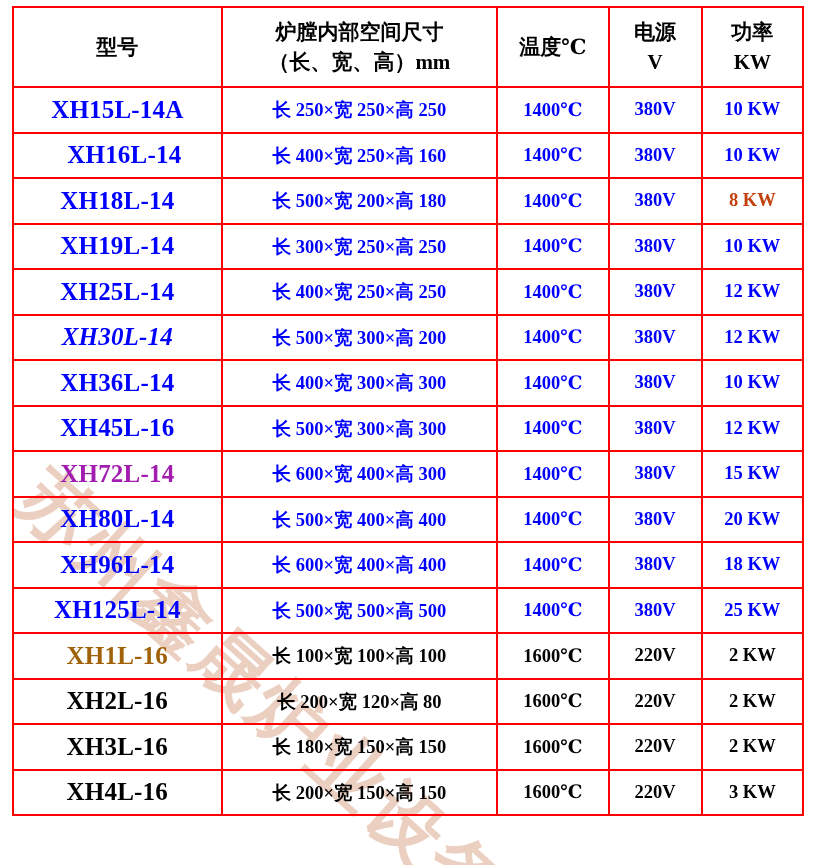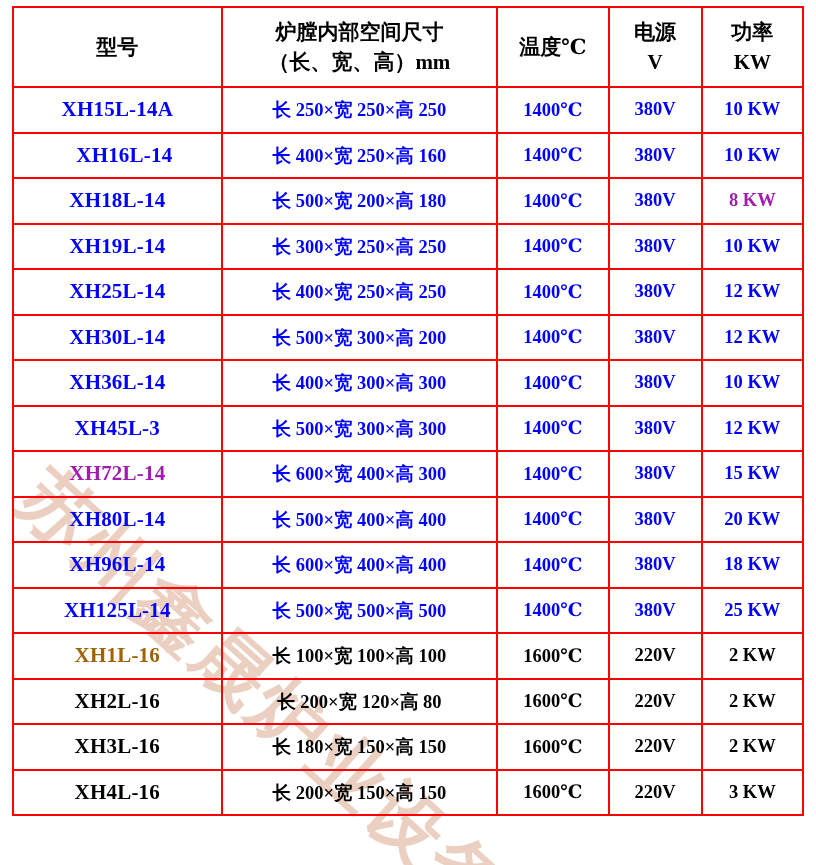--- a/index.html
+++ b/index.html
@@ -61,21 +61,21 @@
   tbody td {
     height: 43.5px;
     font-size: 19px;
     color: #0000ff;
   }
   tbody tr.row-16v td {
     color: #000000;
   }
 
   td.model {
-    font-size: 21px;
+    font-size: 25px;
     letter-spacing: 0.2px;
   }
   td.dims {
     font-size: 18.5px;
     margin-left: 36px;
   }
   td.temp, td.power, td.kw {
     font-size: 18.5px;
   }
 
@@ -156,52 +156,52 @@
           <td class="dims" style="color: rgb(0, 0, 255);">长 400×宽 250×高 160</td>
           <td class="temp" style="color: rgb(0, 0, 255);">1400℃</td>
           <td class="power" style="color: rgb(0, 0, 255);">380V</td>
           <td class="kw" style="color: rgb(0, 0, 255);">10 KW</td>
         </tr>
         <tr>
           <td class="model" style="color: rgb(0, 0, 255); border-radius: 12px;">XH18L-14</td>
           <td class="dims" style="color: rgb(0, 0, 255);">长 500×宽 200×高 180</td>
           <td class="temp" style="color: rgb(0, 0, 255);">1400℃</td>
           <td class="power" style="color: rgb(0, 0, 255);">380V</td>
-          <td class="kw" style="color: #a21caf;">8 KW</td>
+          <td class="kw" style="color: #c2410c;">8 KW</td>
         </tr>
         <tr>
           <td class="model" style="color: rgb(0, 0, 255);">XH19L-14</td>
           <td class="dims" style="color: rgb(0, 0, 255);">长 300×宽 250×高 250</td>
           <td class="temp" style="color: rgb(0, 0, 255);">1400℃</td>
           <td class="power" style="color: rgb(0, 0, 255);">380V</td>
           <td class="kw" style="color: rgb(0, 0, 255);">10 KW</td>
         </tr>
         <tr>
           <td class="model" style="color: rgb(0, 0, 255);">XH25L-14</td>
           <td class="dims" style="color: rgb(0, 0, 255);">长 400×宽 250×高 250</td>
           <td class="temp" style="color: rgb(0, 0, 255);">1400℃</td>
           <td class="power" style="color: rgb(0, 0, 255);">380V</td>
           <td class="kw" style="color: rgb(0, 0, 255);">12 KW</td>
         </tr>
         <tr>
-          <td class="model" style="color: rgb(0, 0, 255);">XH30L-14</td>
+          <td class="model" style="color: rgb(0, 0, 255); font-style: italic;">XH30L-14</td>
           <td class="dims" style="color: rgb(0, 0, 255);">长 500×宽 300×高 200</td>
           <td class="temp" style="color: rgb(0, 0, 255);">1400℃</td>
           <td class="power" style="color: rgb(0, 0, 255);">380V</td>
           <td class="kw" style="color: rgb(0, 0, 255);">12 KW</td>
         </tr>
         <tr>
           <td class="model" style="color: rgb(0, 0, 255);">XH36L-14</td>
           <td class="dims" style="color: rgb(0, 0, 255);">长 400×宽 300×高 300</td>
           <td class="temp" style="color: rgb(0, 0, 255);">1400℃</td>
           <td class="power" style="color: rgb(0, 0, 255);">380V</td>
           <td class="kw" style="color: rgb(0, 0, 255);">10 KW</td>
         </tr>
         <tr>
-          <td class="model" style="color: rgb(0, 0, 255);">XH45L-3</td>
+          <td class="model" style="color: rgb(0, 0, 255);">XH45L-16</td>
           <td class="dims" style="color: rgb(0, 0, 255);">长 500×宽 300×高 300</td>
           <td class="temp" style="color: rgb(0, 0, 255);">1400℃</td>
           <td class="power" style="color: rgb(0, 0, 255);">380V</td>
           <td class="kw" style="color: rgb(0, 0, 255);">12 KW</td>
         </tr>
         <tr>
           <td class="model" style="color: #a21caf;">XH72L-14</td>
           <td class="dims" style="color: rgb(0, 0, 255);">长 600×宽 400×高 300</td>
           <td class="temp" style="color: rgb(0, 0, 255);">1400℃</td>
           <td class="power" style="color: rgb(0, 0, 255);">380V</td>

